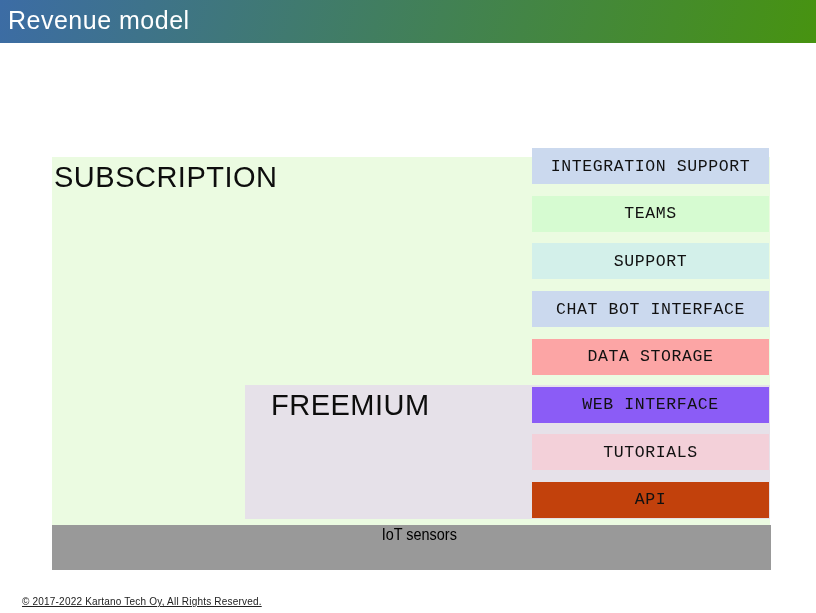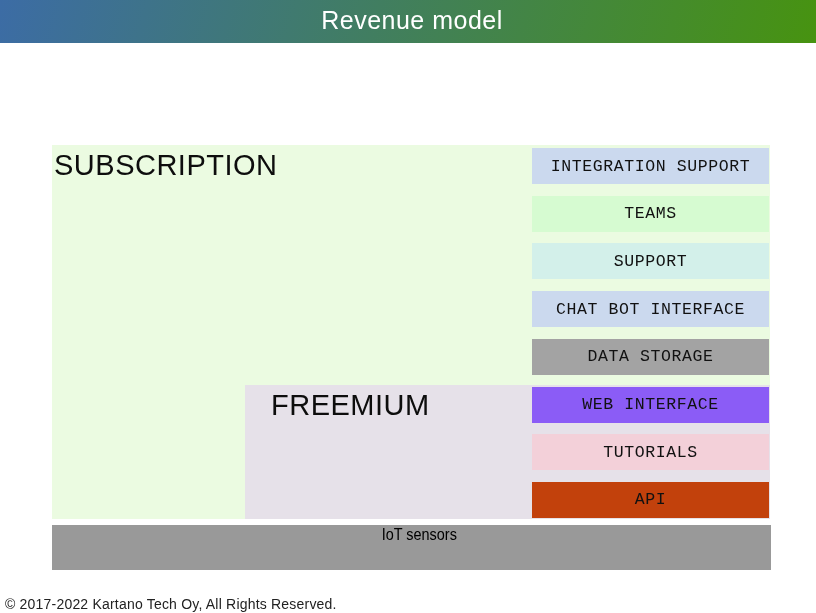--- a/index.html
+++ b/index.html
@@ -28,21 +28,21 @@
   .tier {
     position: absolute;
   }
   .tier-label {
     font-size: 29px;
     color: #0d0d0d;
     letter-spacing: 0.5px;
     padding: 4px 0 0 2px;
     white-space: nowrap;
   }
-  .tier-subscription { left: 52px; top: 145px; width: 718px; height: 374px; }
+  .tier-subscription { left: 52px; top: 157px; width: 718px; height: 374px; }
   .tier-freemium     { left: 245px; top: 385px; width: 525px; height: 134px; padding-left: 24px; }
 
   .feature-col {
     position: absolute;
     left: 532px; top: 148px;
     width: 237px; height: 370px;
     display: flex;
     flex-direction: column;
     justify-content: space-between;
     font-family: Liberation Mono, monospace;
@@ -68,49 +68,50 @@
     padding-left: 16px;
   }
   .base-label {
     font-size: 17px;
     color: #000000;
     transform: scaleX(0.85);
   }
 
   .footer-copyright {
     position: absolute;
-    left: 5px; top: 596px;
-    font-size: 14px;
+    left: 22px; top: 596px;
+    font-size: 10px;
     color: #222222;
     letter-spacing: 0.2px;
+    text-decoration: underline;
   }
 </style>
 </head>
 <body>
 
 <div class="slide">
 
-  <div class="header-bar" style="background: linear-gradient(105deg, rgb(60, 108, 165) 0%, rgb(71, 147, 16) 100%); justify-content: center;">
+  <div class="header-bar" style="background: linear-gradient(105deg, rgb(60, 108, 165) 0%, rgb(71, 147, 16) 100%);">
     <span class="header-title" style="color: rgb(255, 255, 255);">Revenue model</span>
   </div>
 
   <div class="tier tier-subscription" style="background: rgb(235, 251, 225);">
     <div class="tier-label">SUBSCRIPTION</div>
   </div>
 
   <div class="tier tier-freemium" style="background: rgb(230, 225, 233);">
     <div class="tier-label">FREEMIUM</div>
   </div>
 
   <div class="feature-col">
     <div class="feature-box" style="background: rgb(203, 217, 238);">INTEGRATION SUPPORT</div>
     <div class="feature-box" style="background: rgb(214, 251, 209);">TEAMS</div>
     <div class="feature-box" style="background: rgb(211, 240, 234);">SUPPORT</div>
     <div class="feature-box" style="background: rgb(203, 217, 238);">CHAT BOT INTERFACE</div>
-    <div class="feature-box" style="background: #a3a3a3;">DATA STORAGE</div>
+    <div class="feature-box" style="background: #fca5a5;">DATA STORAGE</div>
     <div class="feature-box" style="background: #8b5cf6;">WEB INTERFACE</div>
     <div class="feature-box" style="background: rgb(243, 208, 217);">TUTORIALS</div>
     <div class="feature-box" style="background: #c2410c;">API</div>
   </div>
 
   <div class="base-bar" style="background: rgb(153, 153, 153);">
     <span class="base-label">IoT sensors</span>
   </div>
 
   <div class="footer-copyright">© 2017-2022 Kartano Tech Oy, All Rights Reserved.</div>

